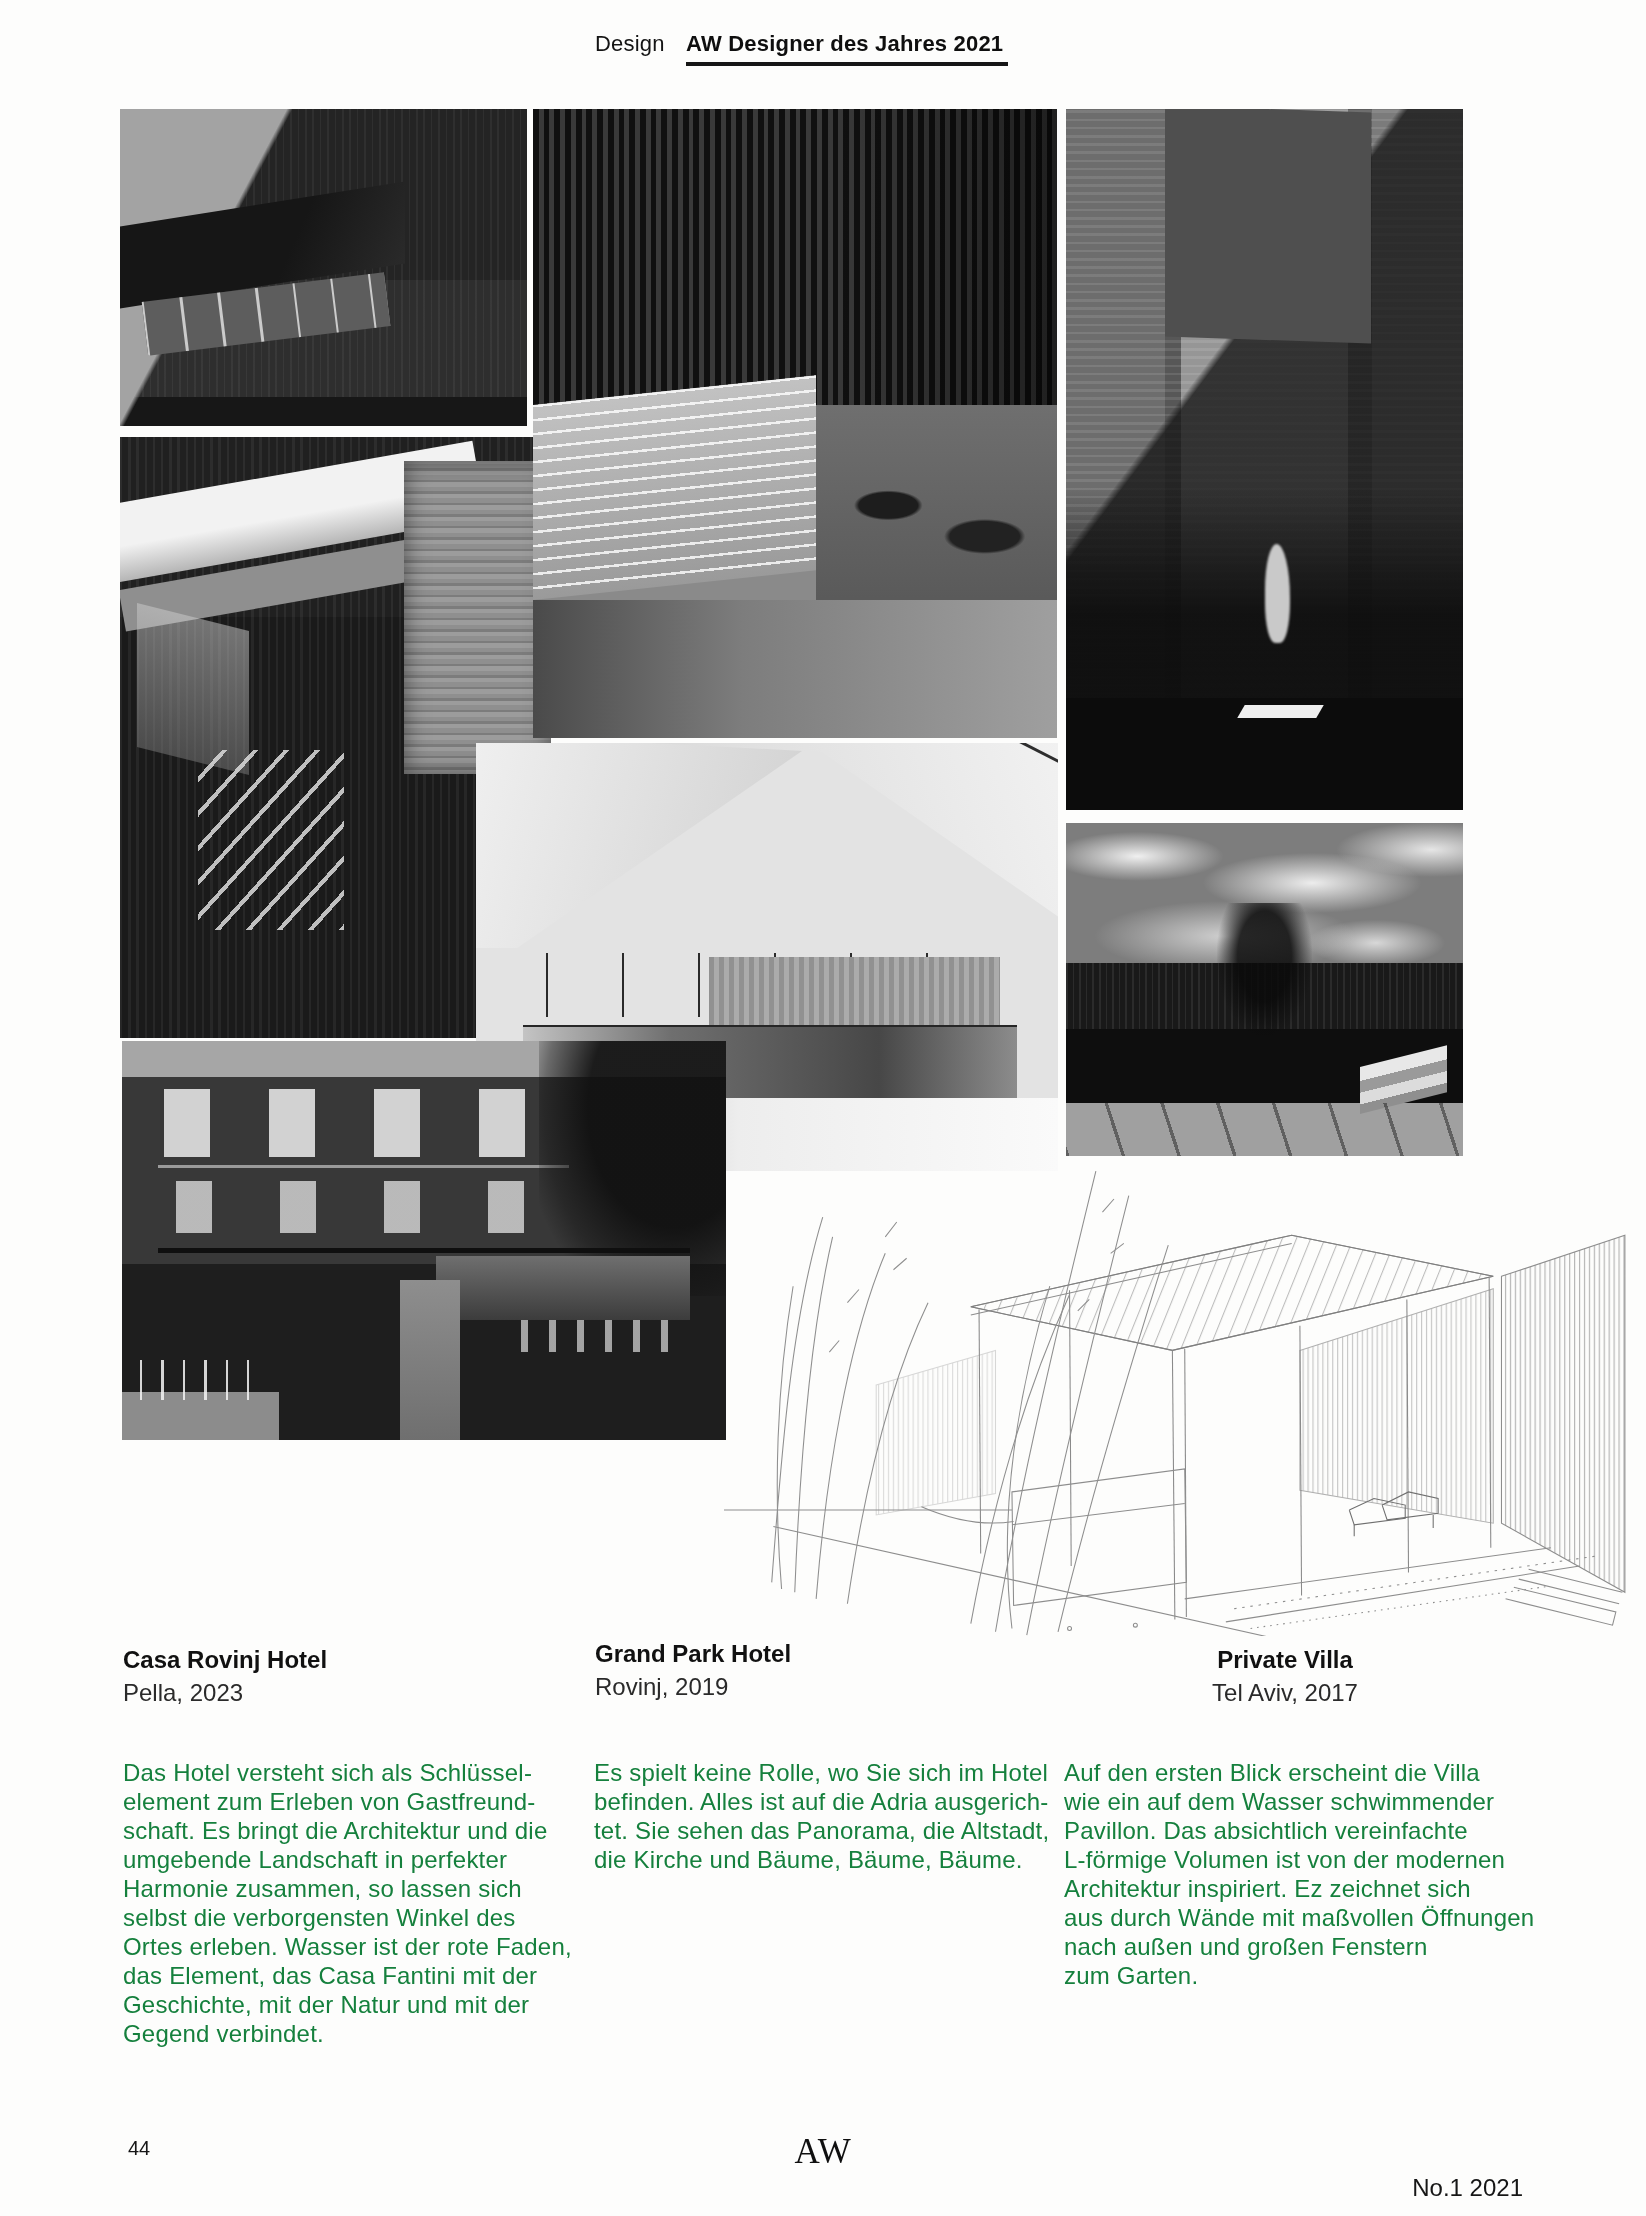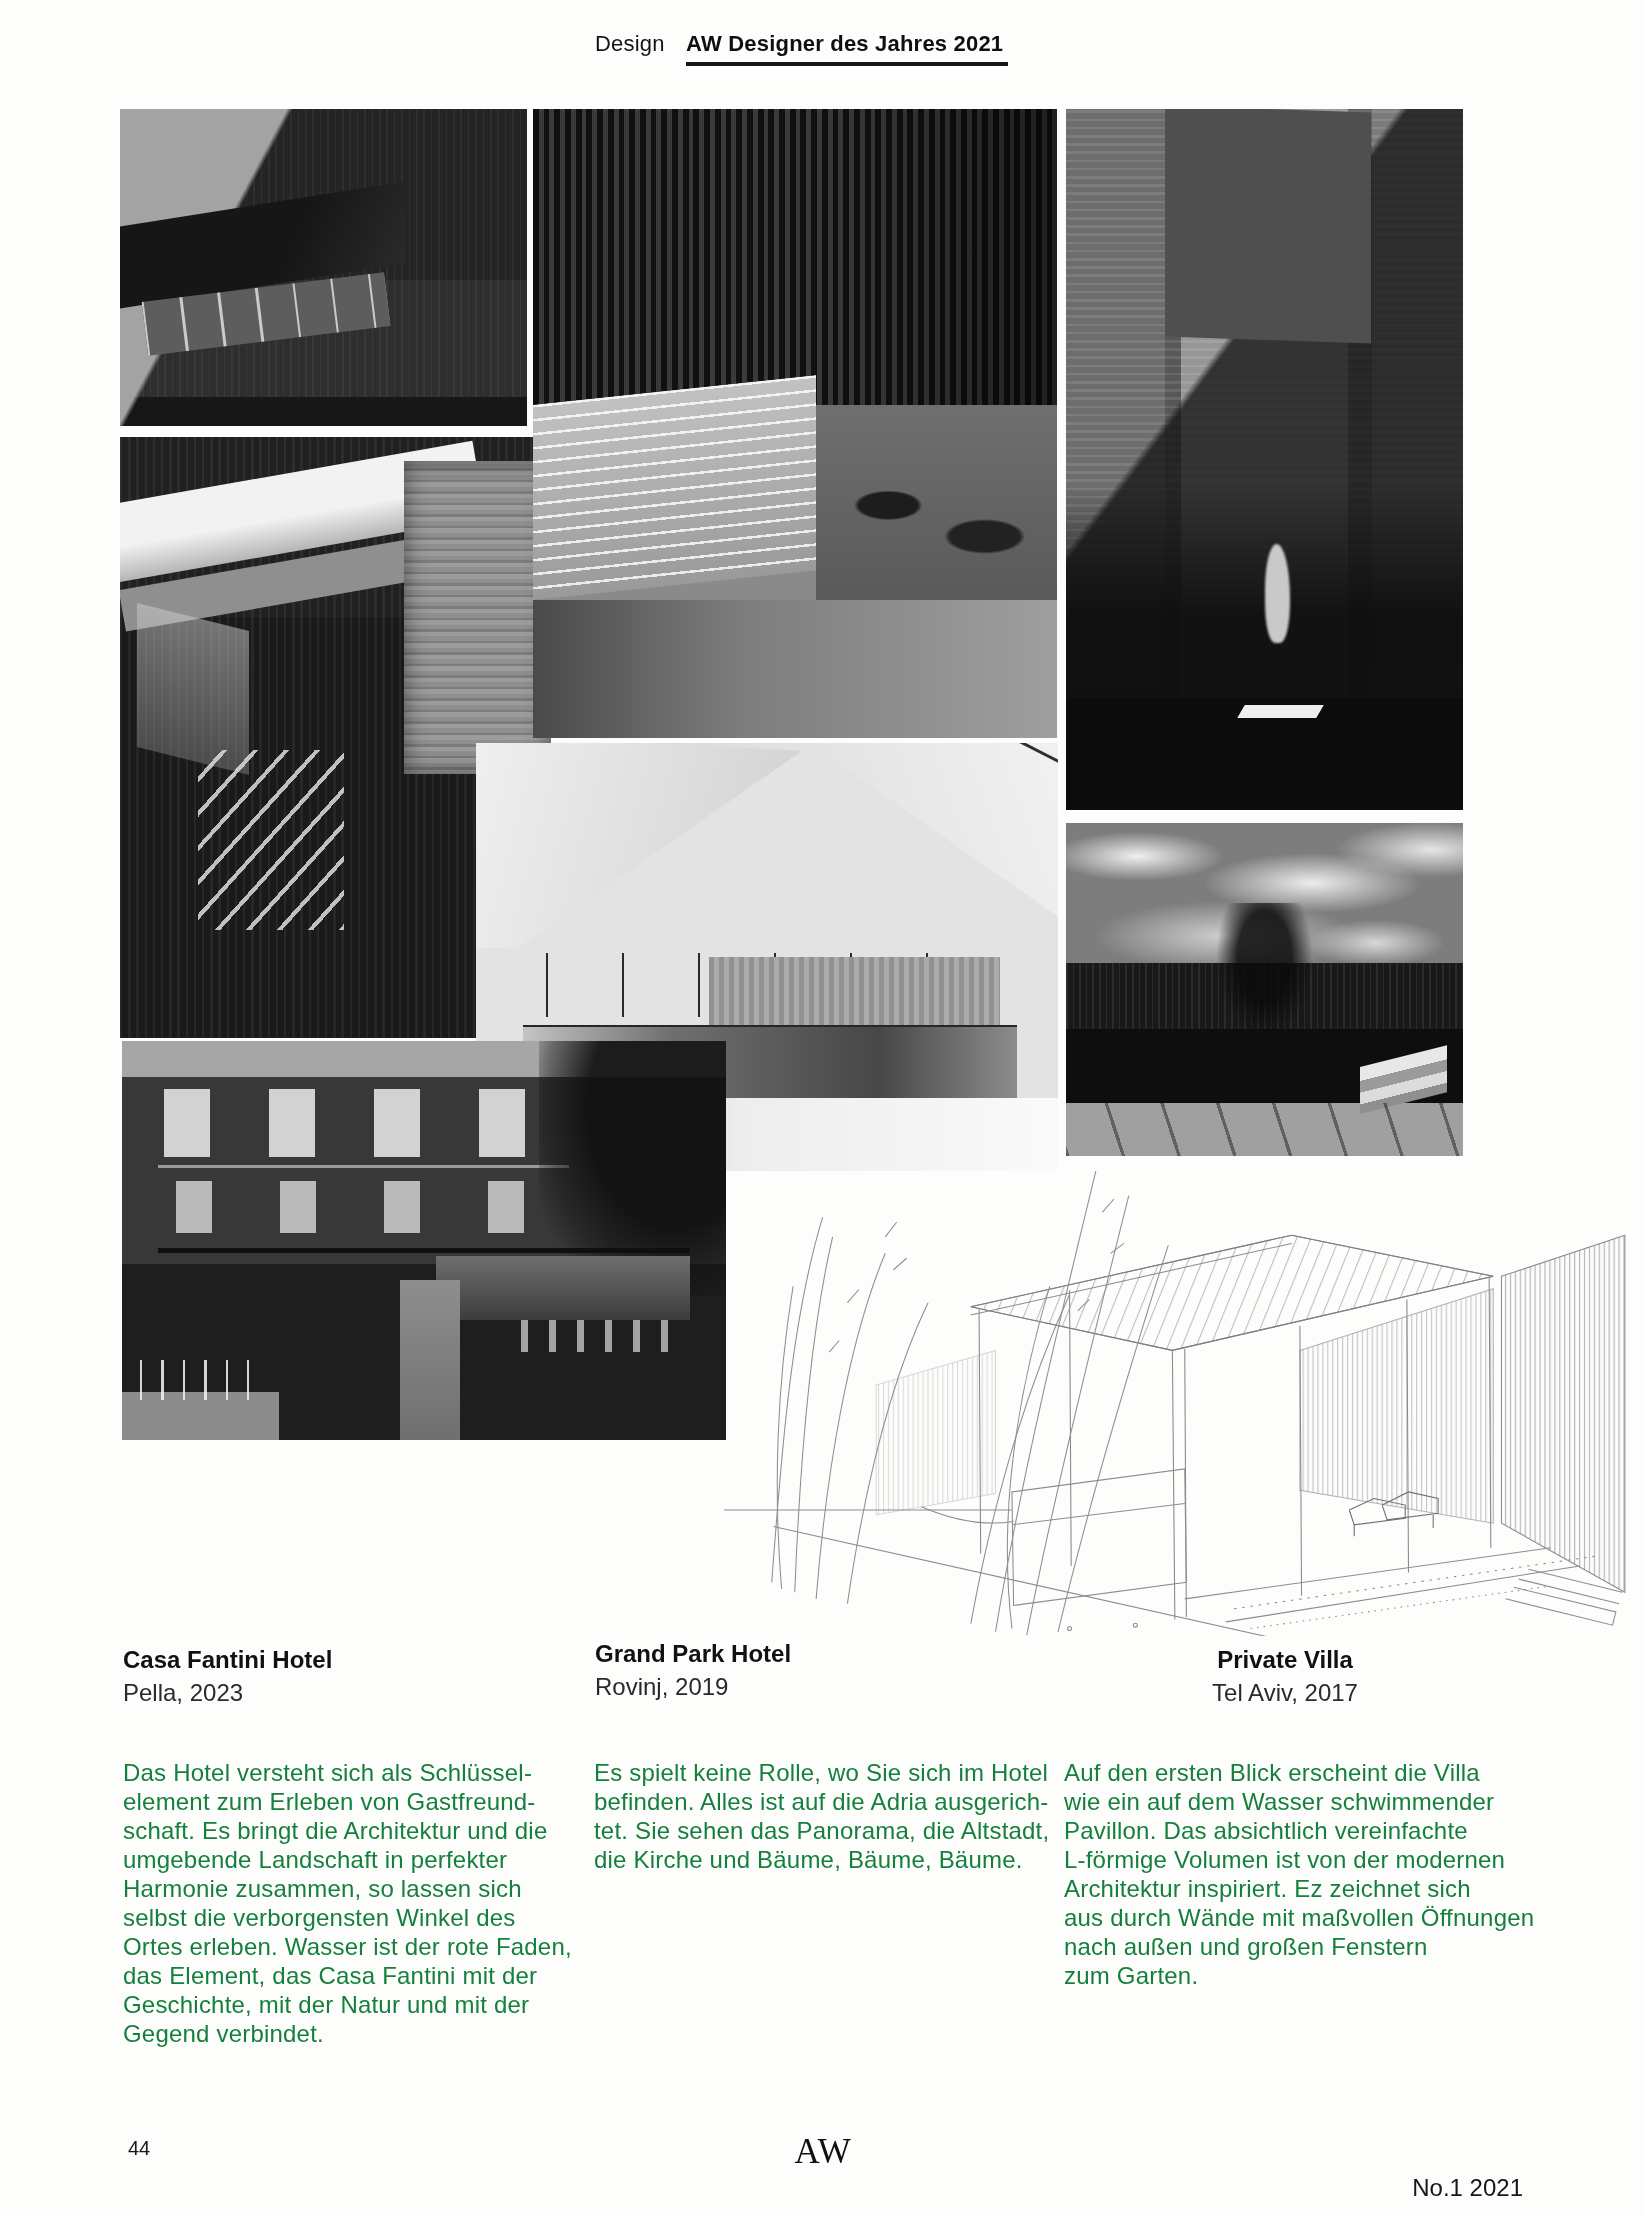--- a/index.html
+++ b/index.html
@@ -276,21 +276,21 @@
         <path d="M368,604 C400,440 444,260 492,70"></path>
         <path d="M406,600 C440,460 486,300 540,130"></path>
         <path d="M350,596 C336,480 348,340 396,180"></path>
         <path d="M300,590 C322,470 356,330 420,190"></path>
         <path d="M196,120 l14,-18 M206,160 l16,-14 M150,200 l14,-16 M128,260 l12,-14 M460,90 l14,-16 M470,140 l16,-12 M430,210 l14,-14"></path>
       </g>
     </svg>
   </div>
 
   <div class="caption cap-1">
-    <div class="name">Casa Fantini Hotel</div>
+    <div class="name">Casa Rovinj Hotel</div>
     <div class="loc">Pella, 2023</div>
   </div>
   <div class="caption cap-2">
     <div class="name">Grand Park Hotel</div>
     <div class="loc">Rovinj, 2019</div>
   </div>
   <div class="caption cap-3">
     <div class="name">Private Villa</div>
     <div class="loc">Tel Aviv, 2017</div>
   </div>

